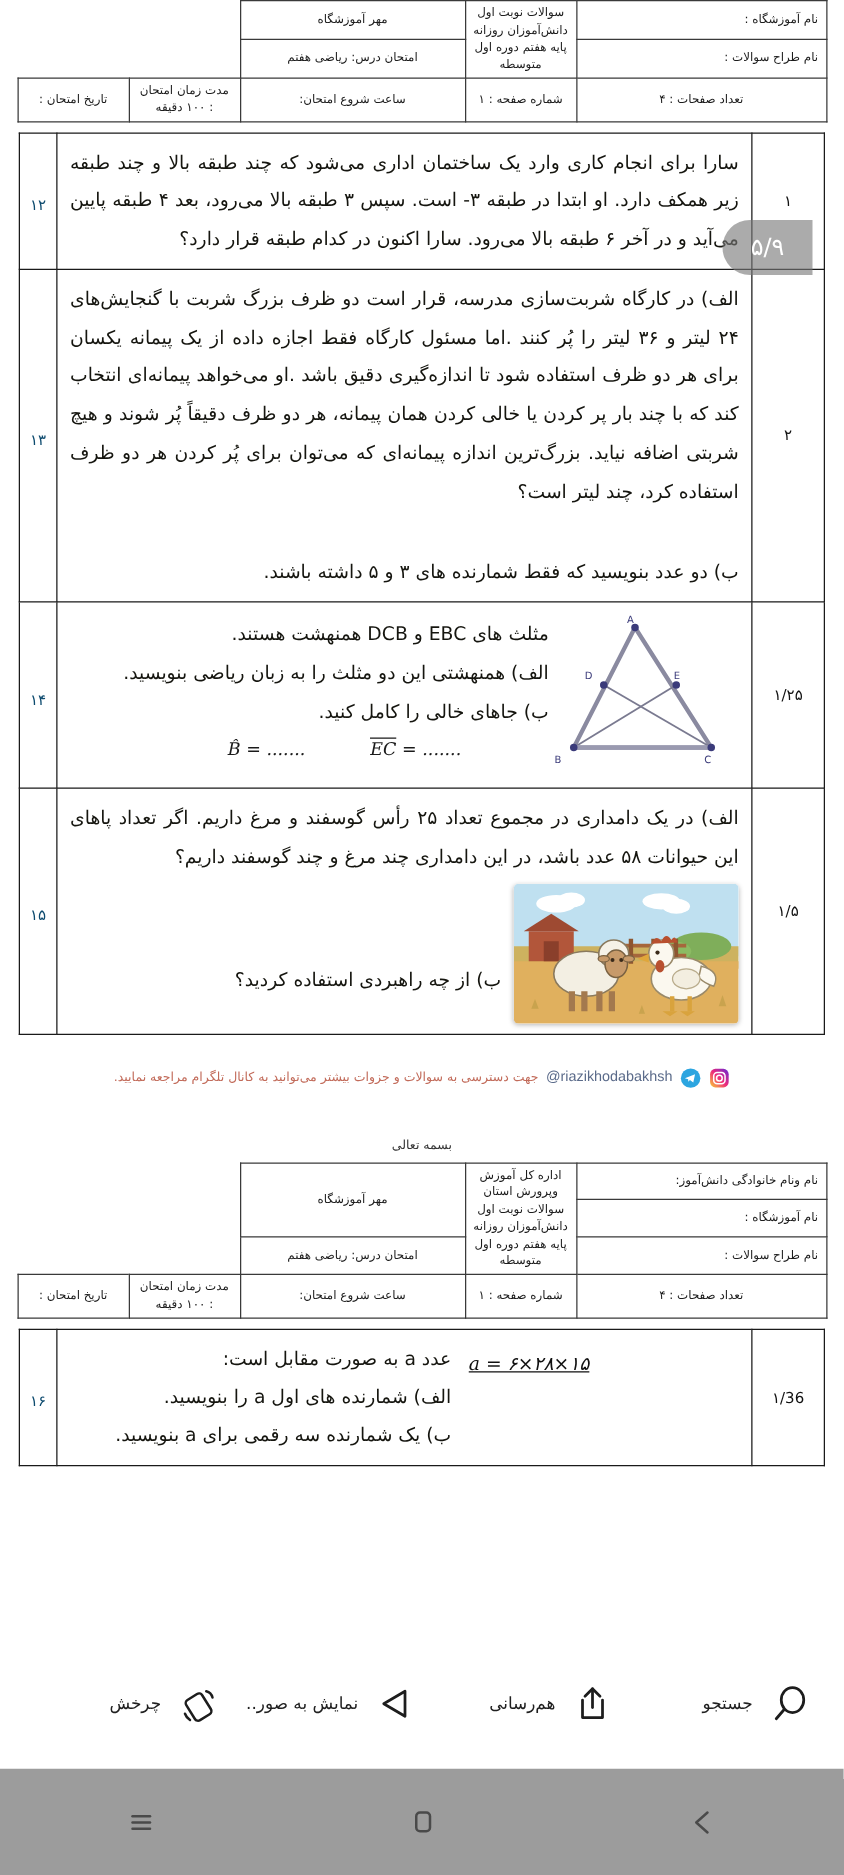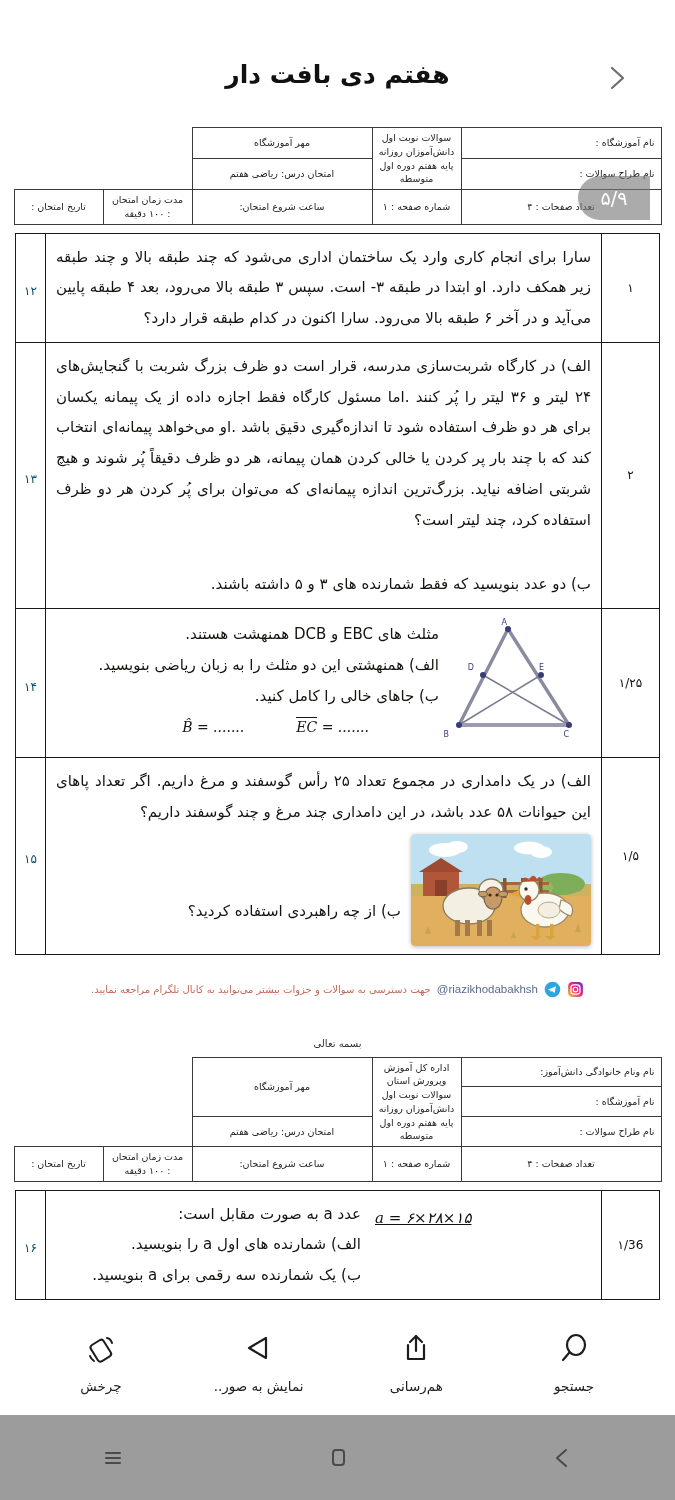--- a/index.html
+++ b/index.html
@@ -175,21 +175,21 @@
     height: 105px;
     background: #ffffff;
     display: flex;
     flex-direction: row-reverse;
     align-items: center;
     justify-content: space-around;
     padding: 0 22px;
   }
   .tb-item {
     display: flex;
-    flex-direction: column;
+    flex-direction: row;
     align-items: center;
     gap: 13px;
     width: 150px;
   }
   .tb-ico { width: 34px; height: 34px; }
   .tb-label {
     font-size: 13.5px;
     color: #202020;
     white-space: nowrap;
   }
@@ -234,28 +234,20 @@
   
   .farm-svg { border-radius: 4px; box-shadow: 0 1px 4px rgba(0,0,0,0.28); display:block; }
 </style>
 </head>
 <body>
 
 <div id="screen">
 
   <div id="doc-area">
 
-    <div class="title-row">
-      <div class="doc-title">هفتم دی بافت دار</div>
-      <div class="chev-next">
-        <svg width="34" height="34" viewBox="0 0 34 34">
-          <polyline points="12,7 23,17 12,27" fill="none" stroke="#6d6d6d" stroke-width="2.2" stroke-linecap="round" stroke-linejoin="round"></polyline>
-        </svg>
-      </div>
-    </div>
 
     <table class="hdr-table">
       <tbody>
           <tr>
         <td class="hdr-right">نام آموزشگاه :</td>
         <td class="hdr-mid" rowspan="2">
           <div>سوالات نوبت اول دانش‌آموزان روزانه پایه هفتم دوره اول</div>
           <div>متوسطه</div>
         </td>
         <td class="hdr-left">مهر آموزشگاه</td>

